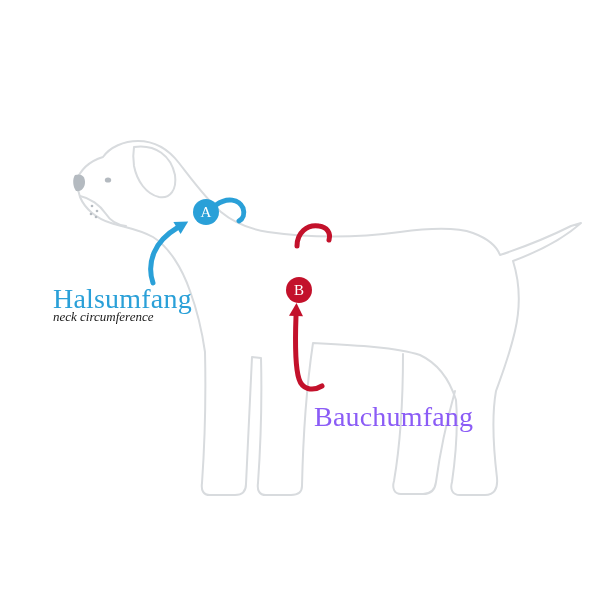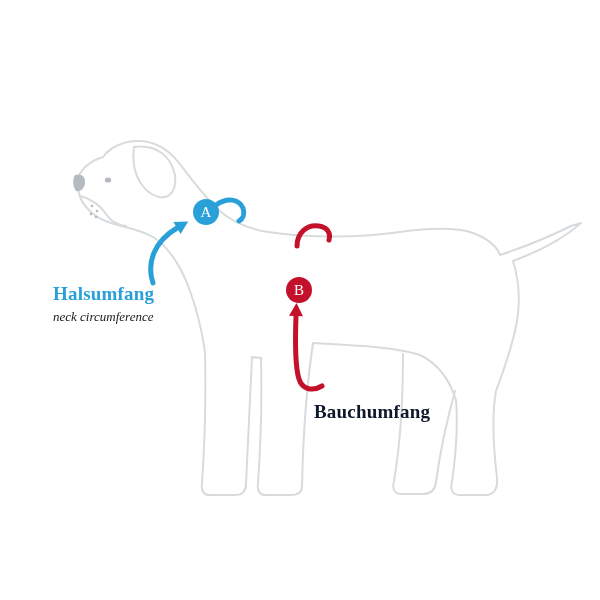--- a/index.html
+++ b/index.html
@@ -11,22 +11,22 @@
     overflow: hidden;
     font-family: "Liberation Serif", serif;
   }
   .diagram-svg {
     position: absolute;
     left: 0;
     top: 0;
   }
   .label {
     position: absolute;
-    font-weight: 700;
-    font-size: 19px;
+    font-weight: 400;
+    font-size: 28px;
     letter-spacing: 0.2px;
     white-space: nowrap;
   }
   .sublabel {
     position: absolute;
     font-style: italic;
     font-size: 13px;
     white-space: nowrap;
   }
   .neck-label    { left: 53px;  top: 283px; }
@@ -136,15 +136,15 @@
       <polygon stroke="none" points="296.5,303 303,316.3 289,315.8" fill="#c3112b"></polygon>
       <circle cx="299" cy="290" r="13" stroke="none" fill="#c3112b"></circle>
       <text class="marker-letter" x="299" y="295" text-anchor="middle" fill="#ffffff">B</text>
     </g>
   </svg>
 
   <div class="label neck-label" style="color: rgb(42, 160, 216);">Halsumfang</div>
 
   <div class="sublabel neck-sublabel" style="color: rgb(26, 26, 26);">neck circumference</div>
 
-  <div class="label abdomen-label" style="color: #0f172a;">Bauchumfang</div>
+  <div class="label abdomen-label" style="color: #8b5cf6;">Bauchumfang</div>
 
 </div>
 
 </body></html>

